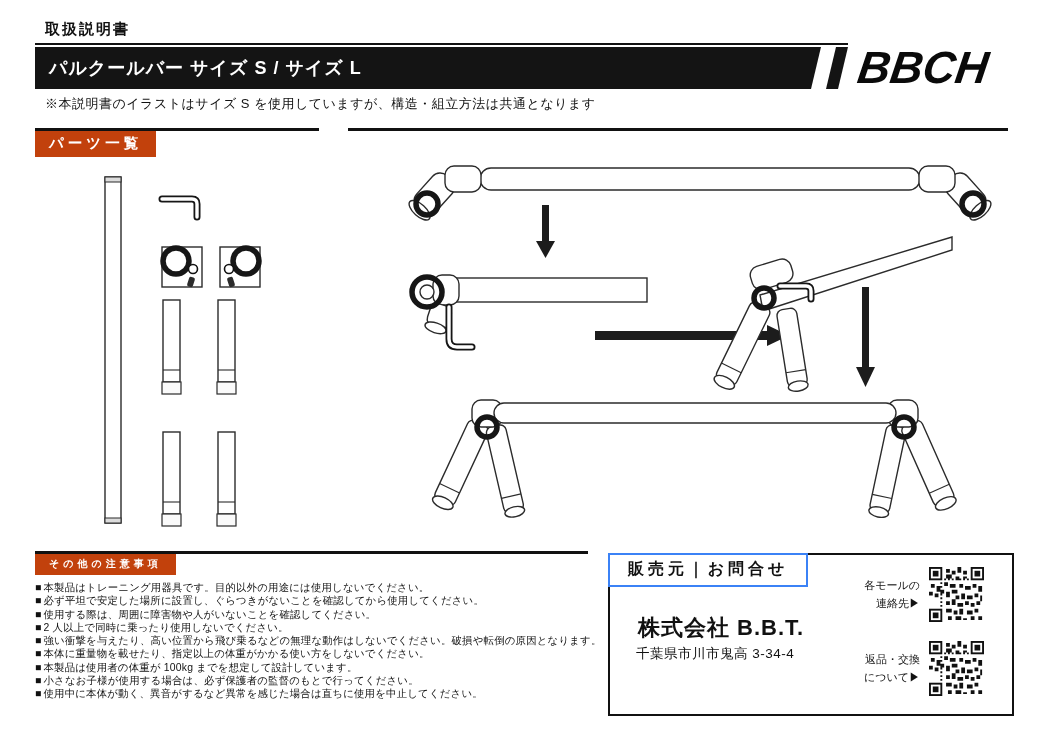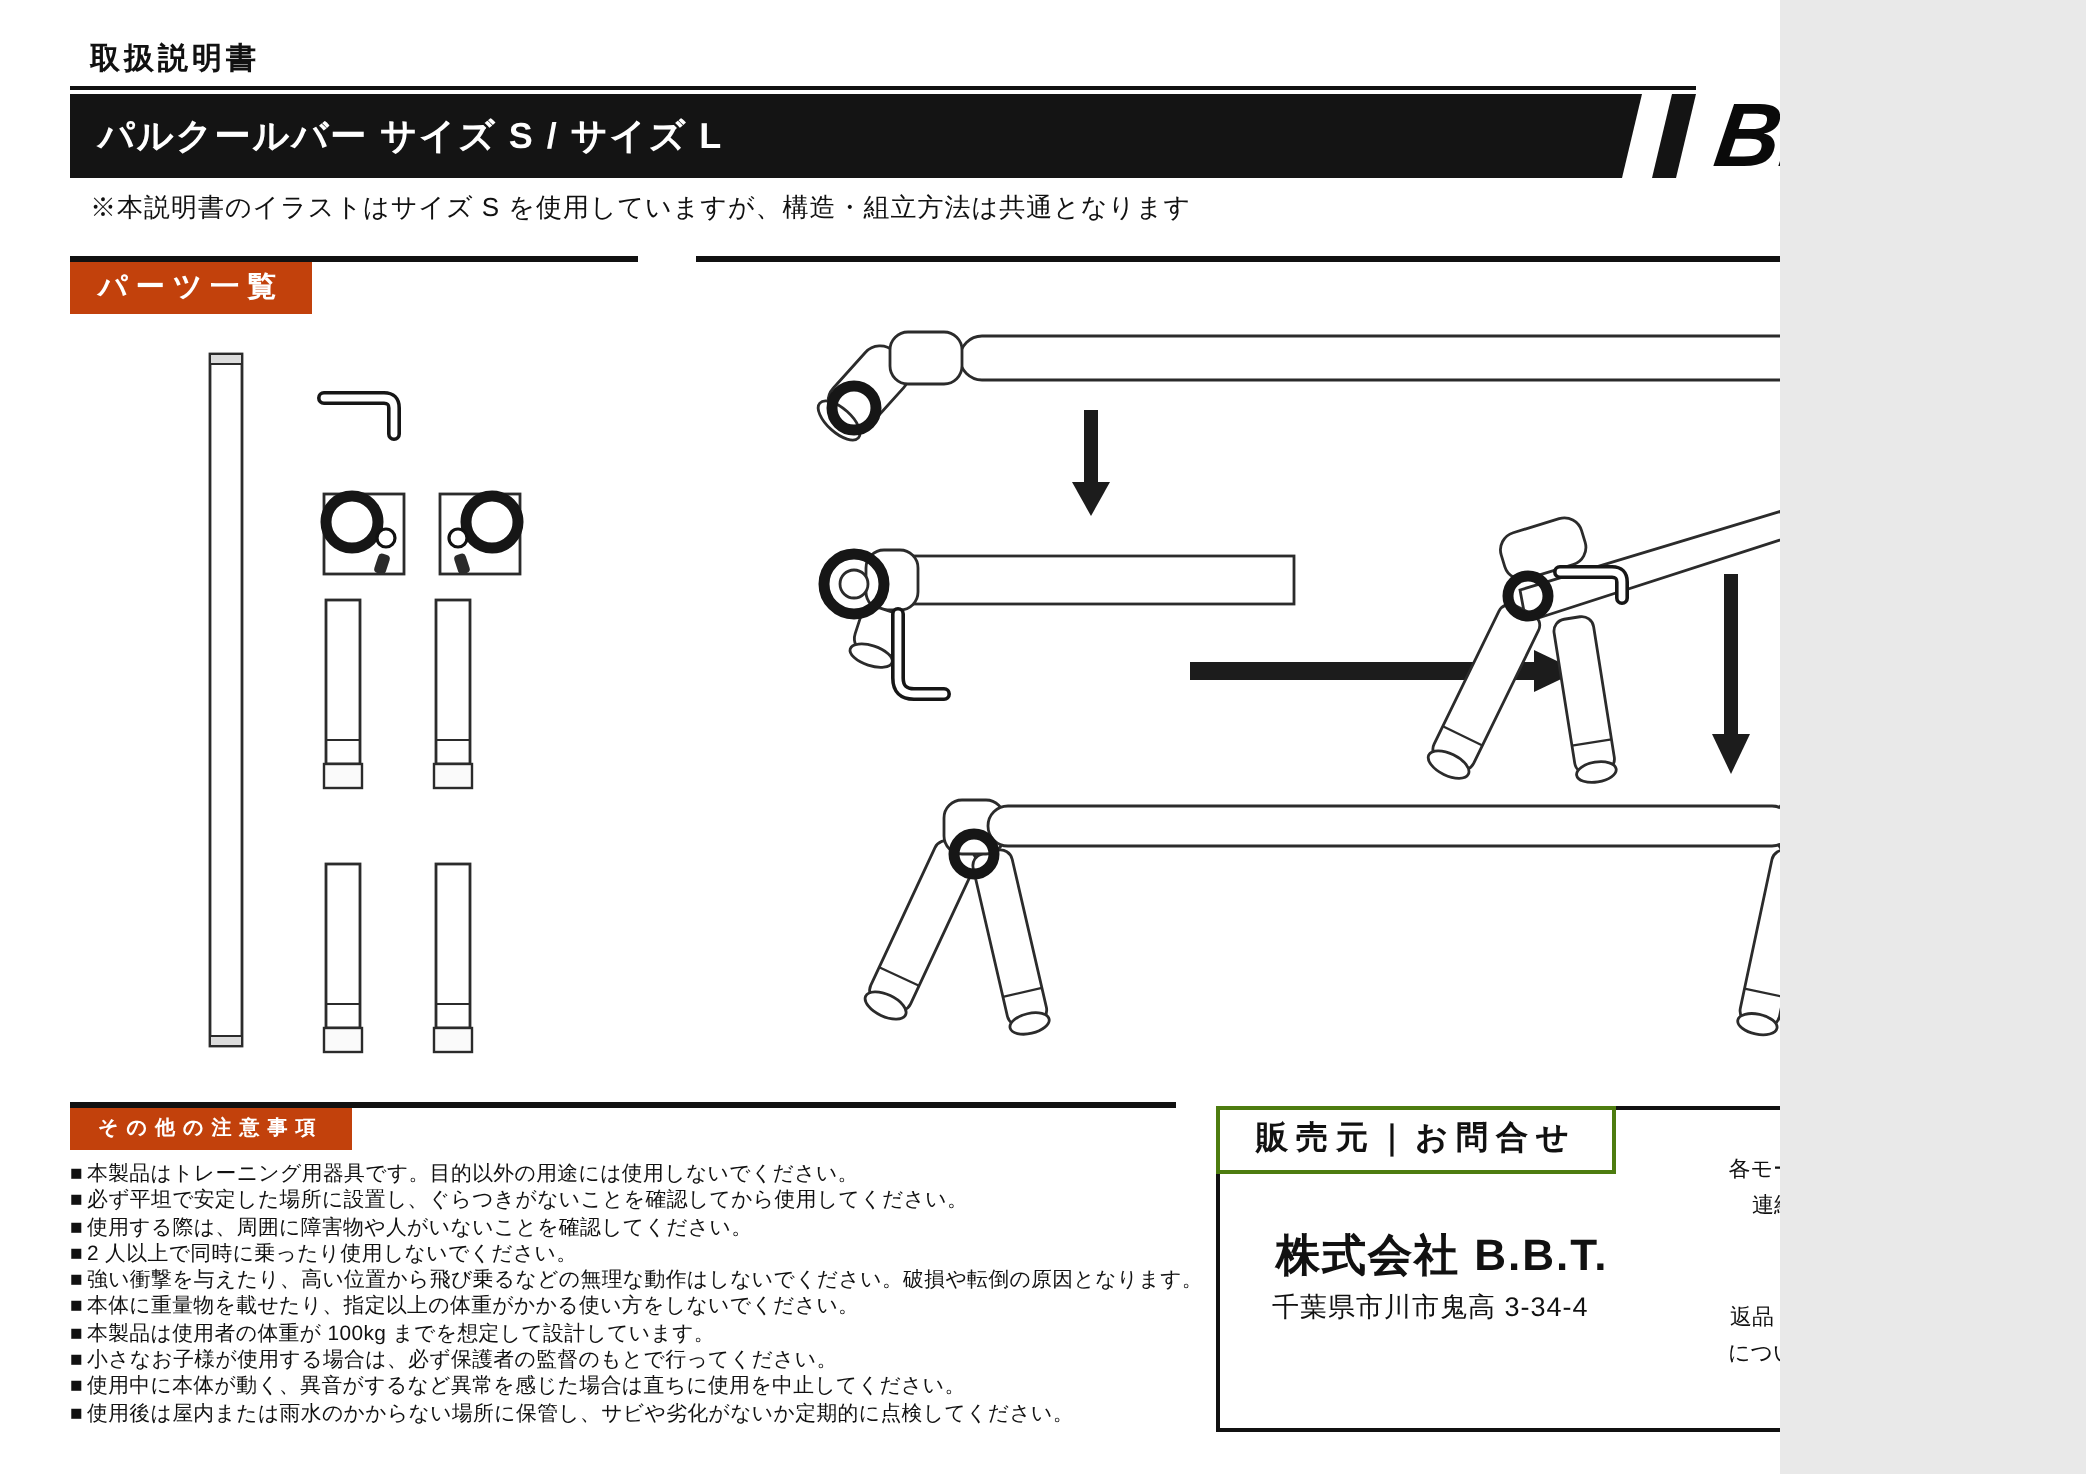--- a/index.html
+++ b/index.html
@@ -1,16 +1,16 @@
 <!DOCTYPE html>
 <html><head>
 <meta charset="utf-8">
 <style>
   html,body{margin:0;padding:0;background:#e9e9e9;}
-  .page{position:relative;width:890px;height:737px;background:#ffffff;overflow:hidden;
+  .page{position:relative;width:1043px;height:737px;background:#ffffff;overflow:hidden;
         font-family:"Liberation Sans",sans-serif;color:#111;}
   
   .doc-type{position:absolute;left:45px;top:20px;font-size:15px;font-weight:bold;letter-spacing:2px;}
   .head-rule{position:absolute;left:35px;top:43px;width:813px;height:2px;background:#111;}
   .title-banner{position:absolute;left:35px;top:47px;width:786px;height:42px;background:#141414;
         clip-path:polygon(0 0,100% 0,calc(100% - 10px) 100%,0 100%);
         display:flex;align-items:center;}
   .title-banner .t{color:#fff;font-size:18px;font-weight:bold;letter-spacing:1px;padding-left:14px;white-space:nowrap;}
   .title-stripe{position:absolute;left:826px;top:47px;width:22px;height:42px;background:#141414;
         clip-path:polygon(10px 0,22px 0,12px 100%,0 100%);}
@@ -33,21 +33,21 @@
   .arrow{fill:#1c1c1c;}
   .key-o{fill:none;stroke:#161616;stroke-width:7;stroke-linecap:round;stroke-linejoin:round;}
   .key-i{fill:none;stroke:#ffffff;stroke-width:3.4;stroke-linecap:round;stroke-linejoin:round;}
   .bolt{fill:#fff;stroke:#111;stroke-width:1.6;}
   
   .bullets{position:absolute;left:35px;top:581px;width:565px;margin:0;padding:0;list-style:none;}
   .bullets li{font-size:10.4px;line-height:13.3px;letter-spacing:.2px;white-space:nowrap;}
   .bullets .bm{margin-right:2px;}
   
   .cbox{position:absolute;left:608px;top:553px;width:402px;height:159px;border:2px solid #111;background:#fff;}
-  .cbox-head{position:absolute;left:-2px;top:-2px;border:2px solid #4d7c0f;background:#fff;
+  .cbox-head{position:absolute;left:-2px;top:-2px;border:2px solid #3b82f6;background:#fff;
              padding:4px 18px 5px 18px;font-size:16px;font-weight:bold;letter-spacing:4px;white-space:nowrap;}
   .company{position:absolute;left:28px;top:58px;font-size:22px;font-weight:bold;letter-spacing:1px;white-space:nowrap;}
   .address{position:absolute;left:26px;top:90px;font-size:13.5px;letter-spacing:.5px;white-space:nowrap;}
   .qr-row{position:absolute;display:flex;align-items:center;gap:9px;}
   .qr-row.r1{top:12px;right:28px;}
   .qr-row.r2{top:86px;right:28px;}
   .qr-label{font-size:11px;line-height:1.55;text-align:right;white-space:nowrap;}
   .qr{width:55px;height:55px;display:block;}
 </style>
 </head>
@@ -232,21 +232,20 @@
   <ul class="bullets">
     <li><span class="bm">■</span><span>本製品はトレーニング用器具です。目的以外の用途には使用しないでください。</span></li>
     <li><span class="bm">■</span><span>必ず平坦で安定した場所に設置し、ぐらつきがないことを確認してから使用してください。</span></li>
     <li><span class="bm">■</span><span>使用する際は、周囲に障害物や人がいないことを確認してください。</span></li>
     <li><span class="bm">■</span><span>2 人以上で同時に乗ったり使用しないでください。</span></li>
     <li><span class="bm">■</span><span>強い衝撃を与えたり、高い位置から飛び乗るなどの無理な動作はしないでください。破損や転倒の原因となります。</span></li>
     <li><span class="bm">■</span><span>本体に重量物を載せたり、指定以上の体重がかかる使い方をしないでください。</span></li>
     <li><span class="bm">■</span><span>本製品は使用者の体重が 100kg までを想定して設計しています。</span></li>
     <li><span class="bm">■</span><span>小さなお子様が使用する場合は、必ず保護者の監督のもとで行ってください。</span></li>
     <li><span class="bm">■</span><span>使用中に本体が動く、異音がするなど異常を感じた場合は直ちに使用を中止してください。</span></li>
-    <li><span class="bm">■</span><span>使用後は屋内または雨水のかからない場所に保管し、サビや劣化がないか定期的に点検してください。</span></li>
   </ul>
 
   <div class="cbox">
     <div class="cbox-head">販売元｜お問合せ</div>
     <div class="company">株式会社 B.B.T.</div>
     <div class="address">千葉県市川市鬼高 3-34-4</div>
 
     <div class="qr-row r1">
       <div class="qr-label">
         <div>各モールの</div>

